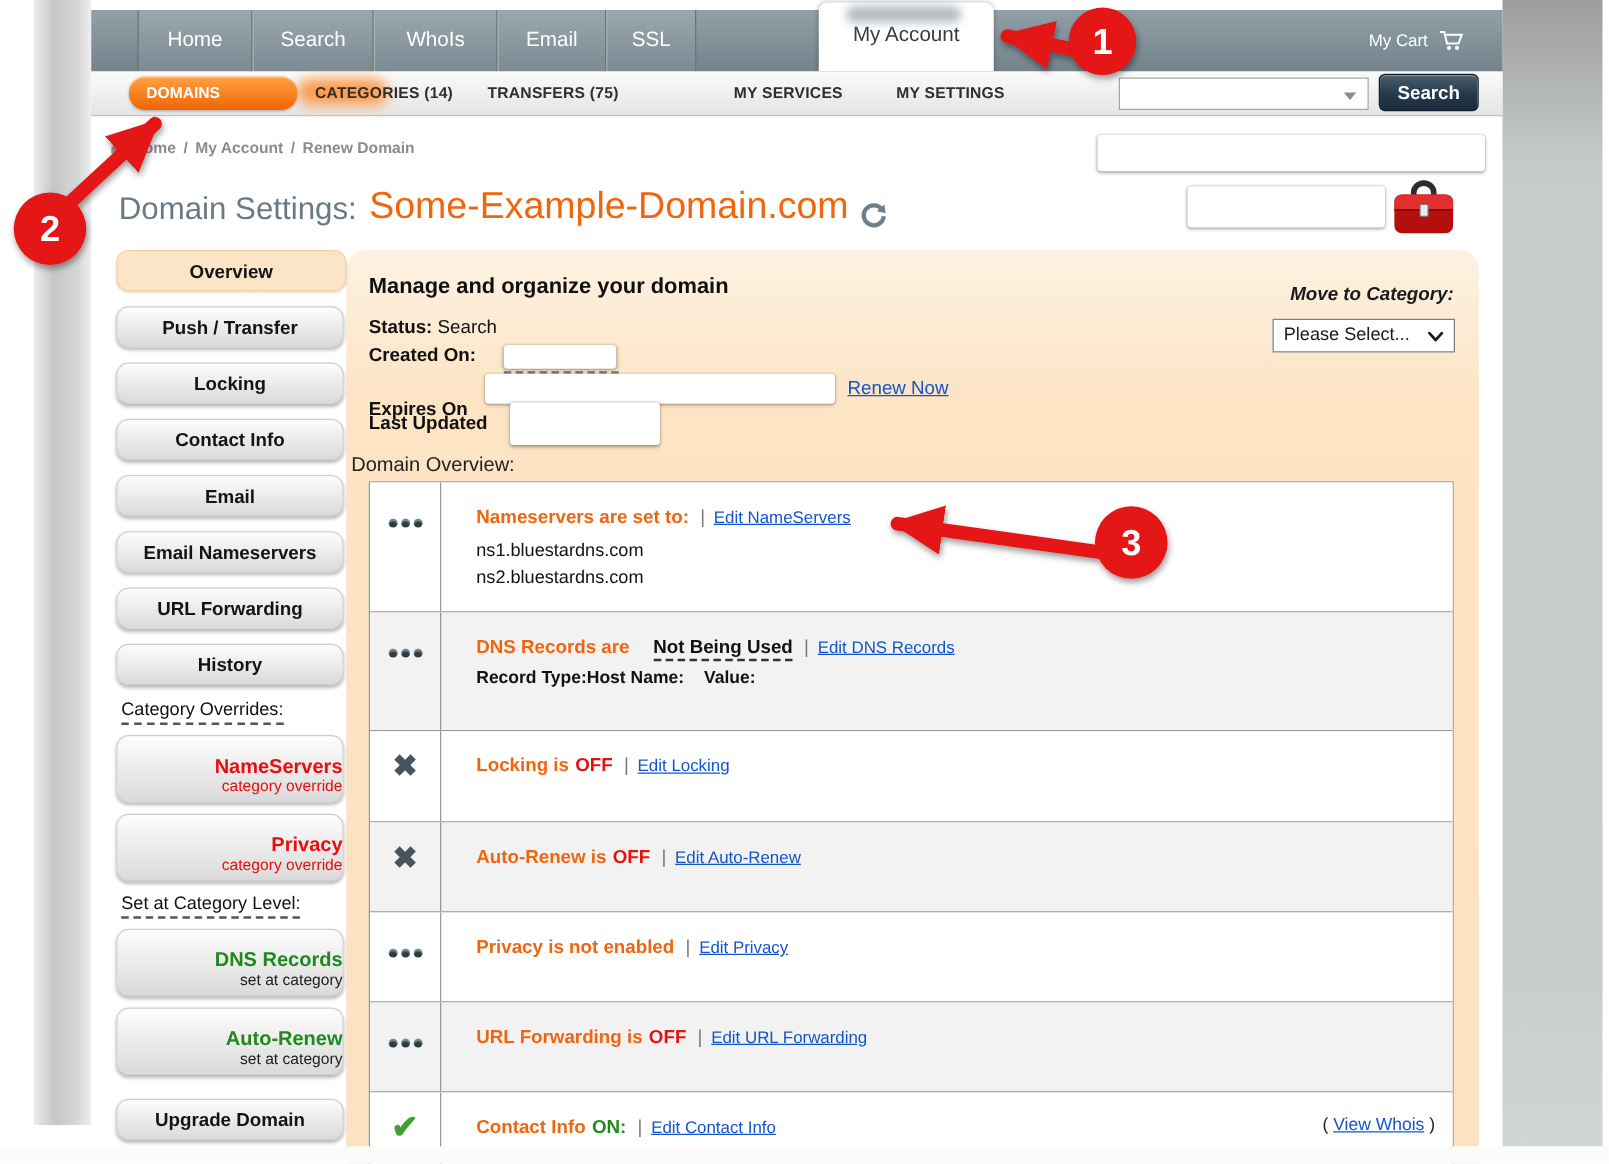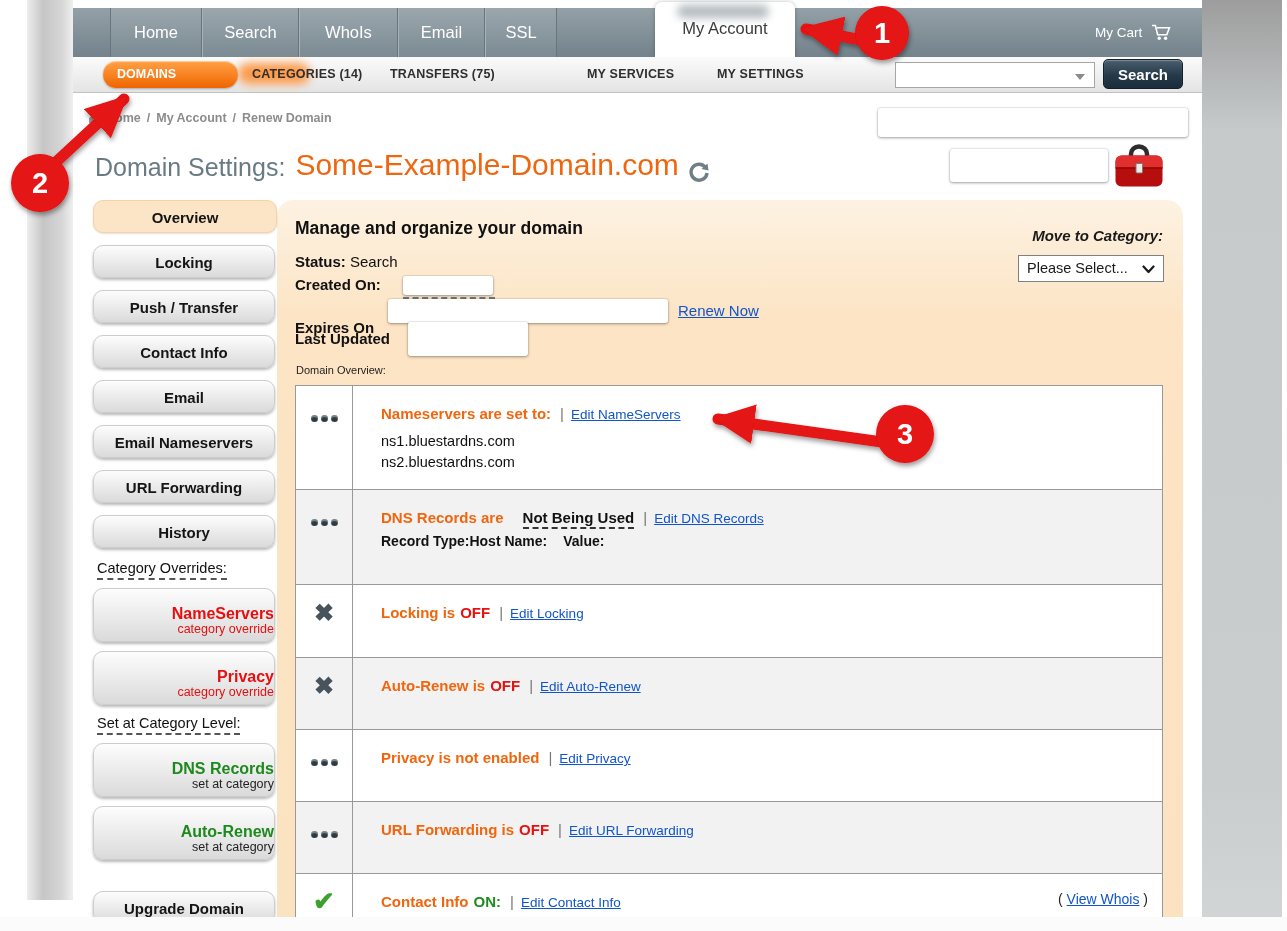--- a/index.html
+++ b/index.html
@@ -70,29 +70,29 @@
   .sb-btn.active{width:184px;background:#fce5c6;border:1px solid #f6d2a4;box-shadow:0 1px 2px rgba(0,0,0,.12);}
   .sb-label{margin:10px 0 12px 4px;font-size:14.5px;color:#111;}
   .sb-label span{border-bottom:2px dashed #555;padding-bottom:2px;}
   .sb-btn2{width:182px;margin-bottom:9px;padding:16px 0 5px;text-align:right;
     background:linear-gradient(#fdfdfd,#dadada);border:1px solid #cdcdcd;border-radius:10px;box-sizing:border-box;
     box-shadow:0 2px 3px rgba(0,0,0,.28);}
   .sb-btn2 .t{font-weight:bold;font-size:16px;line-height:17px;}
   .sb-btn2 .s{font-size:12.5px;line-height:14px;}
   .red .t,.red .s{color:#e60f0f;}
   .green .t{color:#1e8a1e;} .green .s{color:#222;}
-  .sb-upgrade{margin-top:31px;}
+  .sb-upgrade{margin-top:19px;}
   
   .main-heading{position:absolute;left:295px;top:218px;font-size:17.5px;font-weight:bold;color:#101010;z-index:4;}
   .info-line{position:absolute;left:295px;font-size:15px;color:#111;z-index:4;}
   .il-status{top:253px}.il-created{top:276px}.il-expires{top:319px}.il-updated{top:330px}
   .info-line b{font-weight:bold;}
   .renew{position:absolute;left:678px;top:302px;z-index:11;font-size:15px;}
   a.lnk{color:#1155cc;text-decoration:underline;cursor:pointer;}
-  .overview-label{position:absolute;left:296px;top:364px;font-size:11px;color:#222;z-index:4;}
+  .overview-label{position:absolute;left:281px;top:364px;font-size:16px;color:#222;z-index:4;}
   
   .cat-label{position:absolute;left:1013px;top:227px;width:150px;text-align:right;font-weight:bold;font-size:15px;z-index:4;font-style:italic;}
   .cat-select{position:absolute;left:1018px;top:255px;width:146px;height:27px;background:#fff;border:1px solid #808080;
     box-sizing:border-box;z-index:4;font-size:14.5px;line-height:25px;padding-left:8px;color:#1a1a1a;}
   .cat-select svg{position:absolute;right:8px;top:9px;}
   
   .dtable{position:absolute;left:295px;top:385px;width:868px;z-index:3;border:1px solid #999;box-sizing:border-box;background:#fff;}
   .drow{position:relative;display:flex;border-bottom:1px solid #999;background:#fff;}
   .drow:last-child{border-bottom:none;}
   .drow.alt{background:#f2f2f2;}
@@ -194,22 +194,22 @@
       <path d="M7.5 12.5 h35 a6 6 0 0 1 6 6 v6 h-47 v-6 a6 6 0 0 1 6-6 z" fill="#e12f2f"></path>
       <line x1="1.5" y1="25" x2="48.5" y2="25" stroke="#8f0606" stroke-width="1.5"></line>
       <rect x="22" y="20.5" width="6.5" height="9.5" rx="1" fill="#ececec" stroke="#777" stroke-width="1"></rect>
     </svg>
   </div>
 
   <div class="panel"></div>
 
   <div class="sidebar">
     <div class="sb-btn active">Overview</div>
+    <div class="sb-btn">Push / Transfer</div>
     <div class="sb-btn">Locking</div>
-    <div class="sb-btn">Push / Transfer</div>
     <div class="sb-btn">Contact Info</div>
     <div class="sb-btn">Email</div>
     <div class="sb-btn">Email Nameservers</div>
     <div class="sb-btn">URL Forwarding</div>
     <div class="sb-btn">History</div>
 
     <div class="sb-label"><span>Category Overrides:</span></div>
     <div class="sb-btn2 red">
       <div class="t">NameServers</div>
       <div class="s">category override</div>

